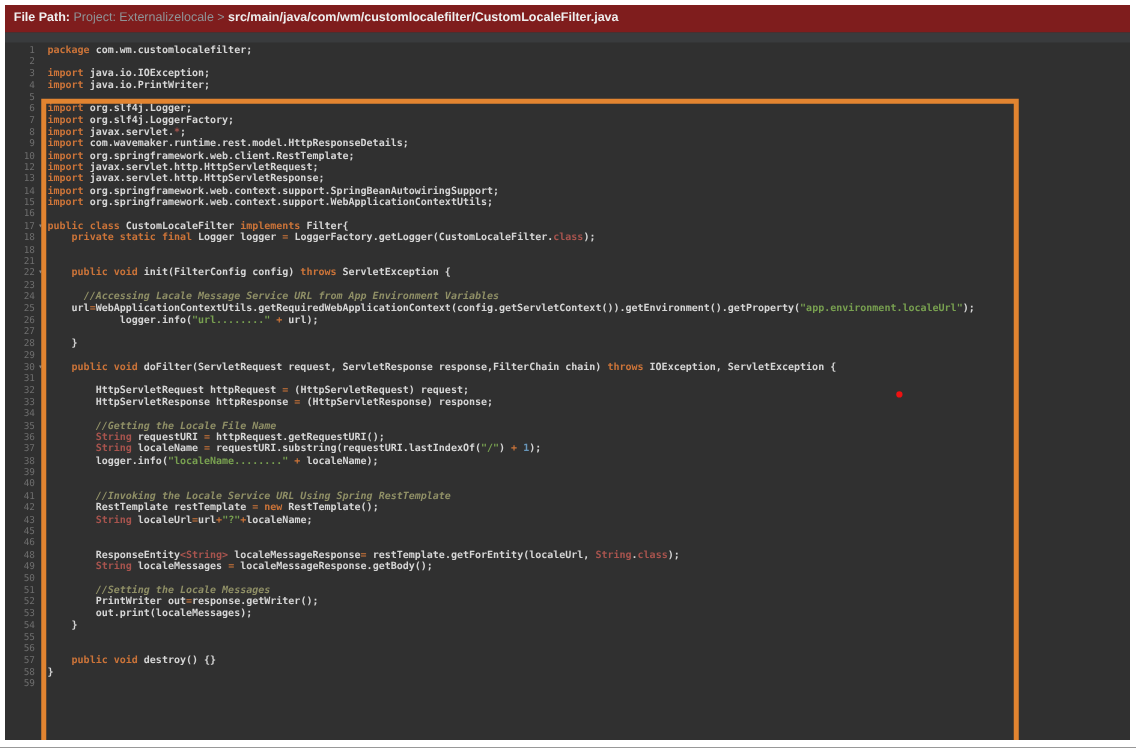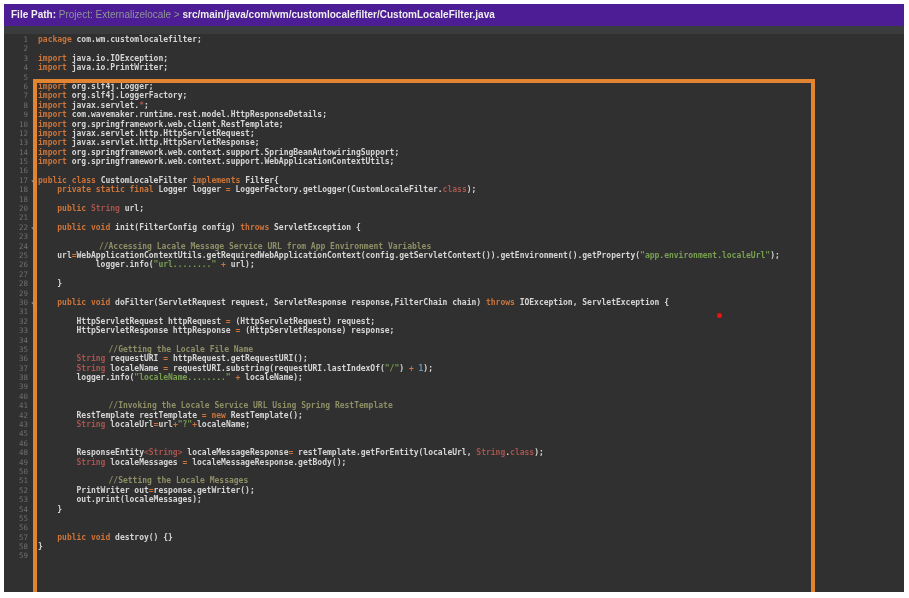--- a/index.html
+++ b/index.html
@@ -5,21 +5,21 @@
   html,body{margin:0;padding:0;}
   body{
     width:909px;height:598px;background:#ffffff;position:relative;overflow:hidden;
     font-family:"Liberation Sans",sans-serif;
   }
   .frame{
     position:absolute;left:4px;top:4px;right:5px;bottom:6px;
     background:#303030;overflow:hidden;
   }
   .header{
-    height:22px;line-height:22px;background:#4c1d95;color:#e8e8e8;
+    height:22px;line-height:22px;background:#7f1d1d;color:#e8e8e8;
     font-size:10px;padding-left:7px;white-space:nowrap;
   }
   .header .lbl{font-weight:bold;color:#f0f0f0;}
   .header .proj{color:#8f9396;font-weight:normal;}
   .header .path{font-weight:bold;color:#eeeeee;}
   .subbar{height:8px;background:#393b3d;}
   .code{
     position:relative;padding-top:1px;
     font-family:"DejaVu Sans Mono","Liberation Mono",monospace;
     font-size:8px;font-weight:bold;
@@ -33,21 +33,21 @@
     width:7px;flex:0 0 7px;color:#8a8a8a;font-size:6px;line-height:9.4px;
     text-align:center;overflow:hidden;
   }
   .cl{
     margin:0;padding:0 0 0 2px;white-space:pre;overflow:hidden;
     color:#d6d6d6;flex:1 1 auto;
   }
   .tk{color:#cc7439;}   
   .tt{color:#a8544e;}   
   .ts{color:#78a050;}   
-  .tc{color:#8f8f66;margin-left:32px;} 
+  .tc{color:#8f8f66;font-style:italic;} 
   .tn{color:#6897bb;}   
   .tp{color:#d6d6d6;}   
   .hl-box{
     position:absolute;left:29px;top:45px;width:782px;height:534px;
     border:4px solid #e28430;box-sizing:border-box;pointer-events:none;
   }
   .err-dot{
     position:absolute;left:713px;top:279px;width:5px;height:5px;
     border-radius:50%;background:#ee1111;
   }
@@ -148,25 +148,20 @@
           <span class="ln">18</span>
           <span class="fold"></span>
           <pre class="cl"><span class="tp">    </span><span class="tk">private static final </span><span class="tp">Logger logger </span><span class="tk">= </span><span class="tp">LoggerFactory.getLogger(CustomLocaleFilter.</span><span class="tt">class</span><span class="tp">);</span></pre>
         </div>
         <div class="row">
           <span class="ln">18</span>
           <span class="fold"></span>
           <pre class="cl"></pre>
         </div>
         <div class="row">
-          <span class="ln">20</span>
-          <span class="fold"></span>
-          <pre class="cl"><span class="tp">    </span><span class="tk">public </span><span class="tt">String </span><span class="tp">url;</span></pre>
-        </div>
-        <div class="row">
           <span class="ln">21</span>
           <span class="fold"></span>
           <pre class="cl"></pre>
         </div>
         <div class="row">
           <span class="ln">22</span>
           <span class="fold">▾</span>
           <pre class="cl"><span class="tp">    </span><span class="tk">public void </span><span class="tp">init(FilterConfig config) </span><span class="tk">throws </span><span class="tp">ServletException {</span></pre>
         </div>
         <div class="row">

